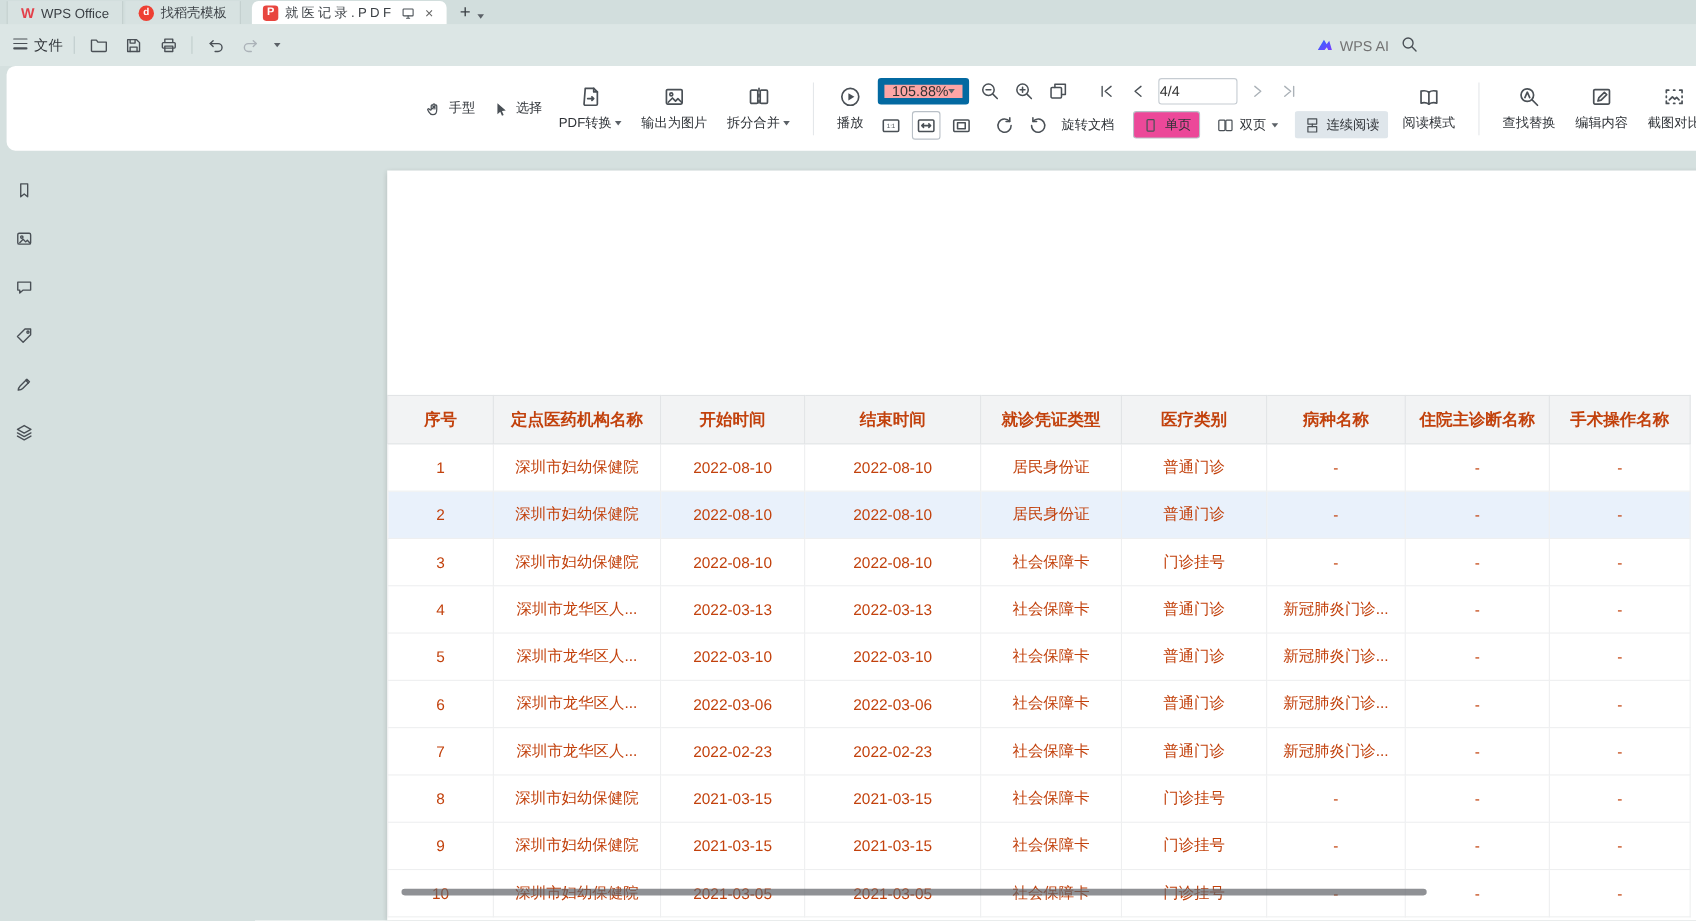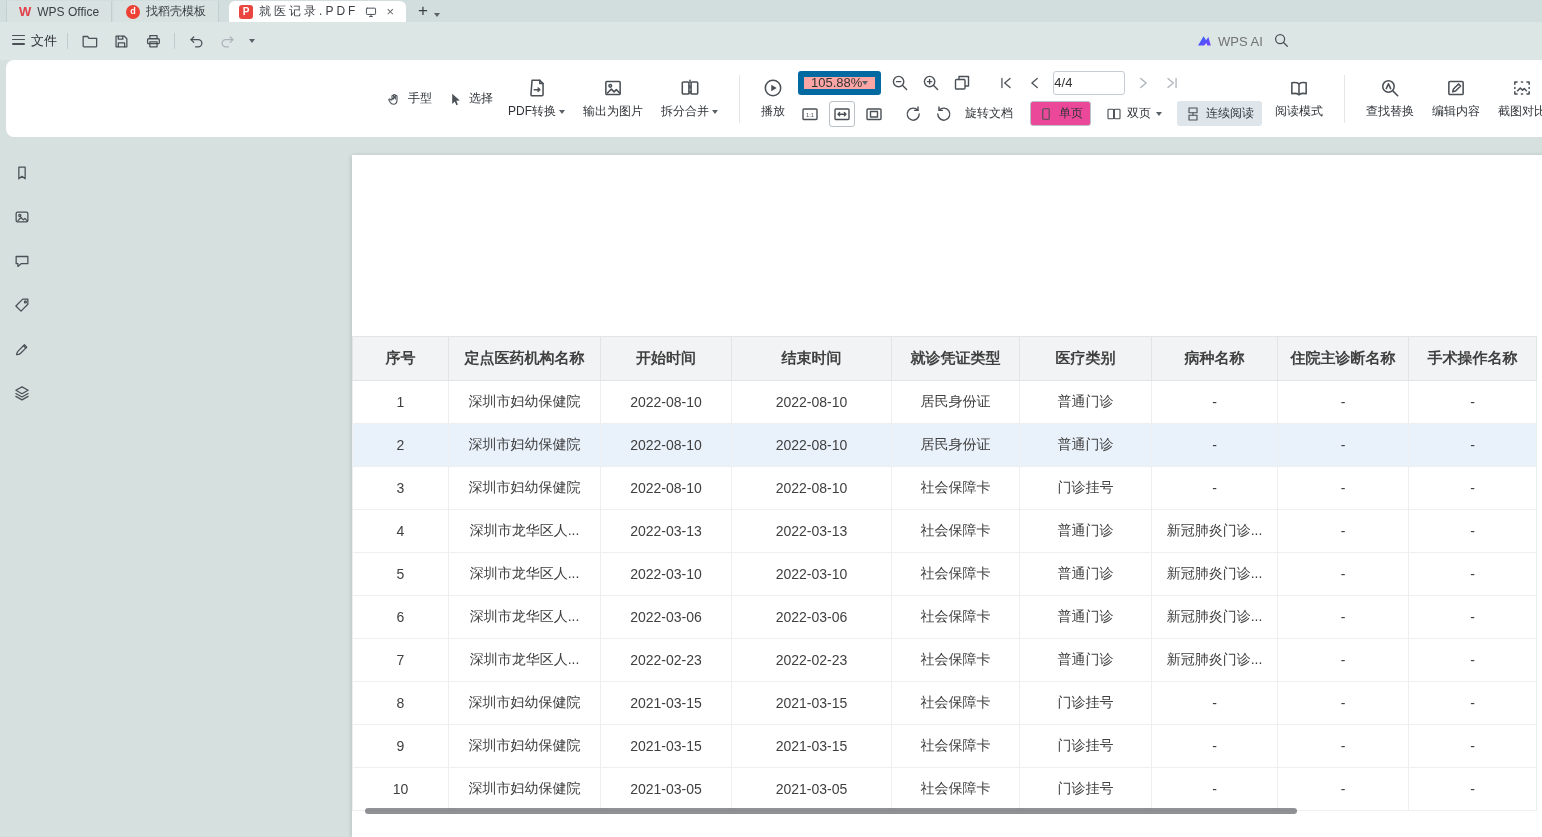--- a/index.html
+++ b/index.html
@@ -72,22 +72,22 @@
   .rot-label{font-size:12px;color:#2f3338;white-space:nowrap;margin-left:2px}
 
   
   .sidebar{position:absolute;left:0;top:138px;width:44px;bottom:0;display:flex;flex-direction:column;align-items:center;
            padding-top:24px;gap:22px}
   .sb-btn{background:none;border:none;cursor:pointer;display:flex;padding:2px}
 
   
   .doc-page{position:absolute;left:352px;top:155px;width:1252px;height:682px;background:#fff;
             box-shadow:0 1px 5px rgba(0,0,0,.18)}
-  .doc-table{position:absolute;left:0;top:181px;width:1184px;border-collapse:collapse;table-layout:fixed;
-             font-size:14px;color:#404040}
+  .doc-table{position:absolute;left:0;top:204px;width:1184px;border-collapse:collapse;table-layout:fixed;
+             font-size:14px;color:#c2410c}
   .doc-table th{height:44px;background:var(--table-header-bg);border:1px solid #e2e4e6;font-weight:bold;font-size:15px;text-align:center}
   .doc-table td{height:43px;border:1px solid #eeeff0;text-align:center;background:#fff}
   .doc-table tr.hl td{background:var(--highlight-row)}
   .hscroll{position:absolute;left:365px;top:808px;width:932px;height:6px;border-radius:3px;background:#5f6368;opacity:.7;cursor:pointer}
 </style>
 </head>
 <body>
 
 <div class="app" style="--brand-red: #d9353c; --highlight-row: #e9f1fb; --selected-tool-bg: #dfe6eb; --table-header-bg: #f2f3f4;">
 

